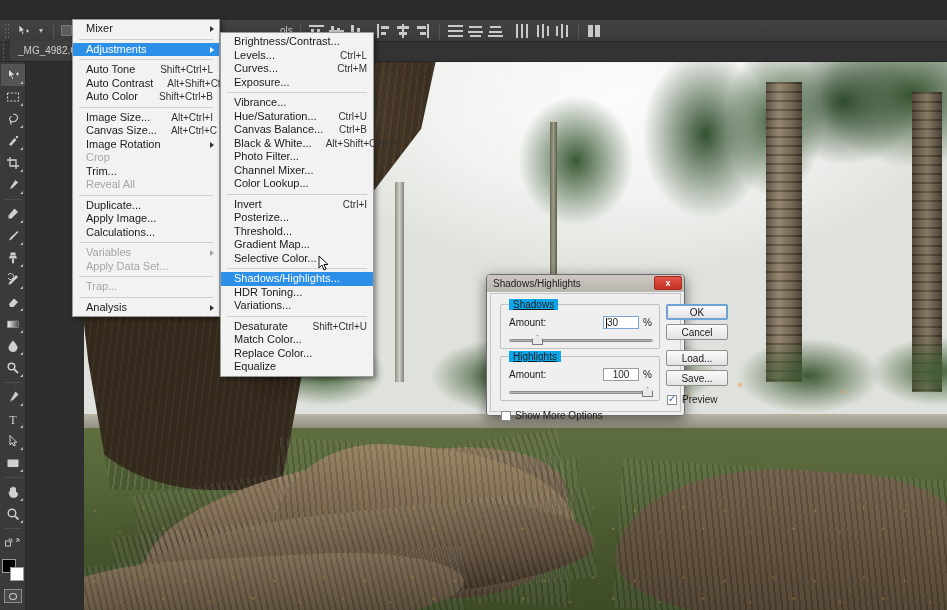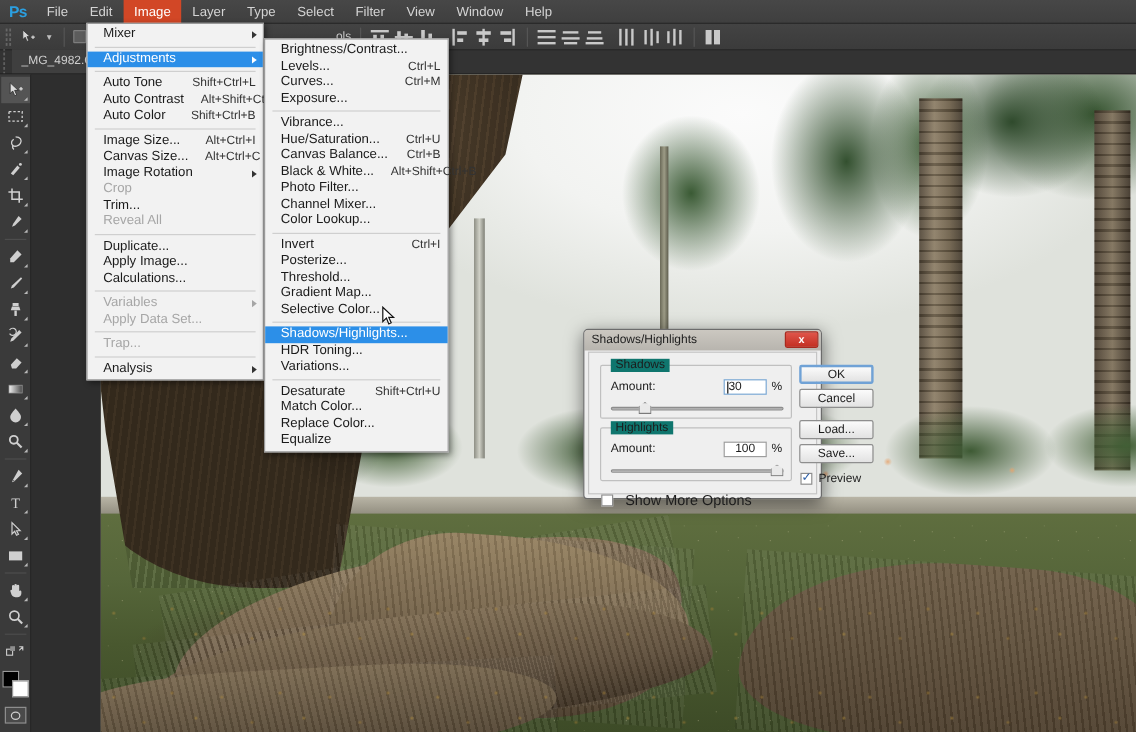--- a/index.html
+++ b/index.html
@@ -255,73 +255,60 @@
   .dlg-close {
     position:absolute; right:2px; top:1px; width:28px; height:14px; border-radius:2px;
     background: linear-gradient(#e0564b, #c32f22);
     border:1px solid #a8291e;
     color:#fff; font-size:9px; display:flex; align-items:center; justify-content:center;
     font-weight:bold;
   }
   .dlg-body { position:absolute; left:3px; right:3px; top:18px; bottom:3px;
     background:#efefef; border:1px solid #c5c5c5; }
   .group { position:absolute; border:1px solid #c0c0c0; border-radius:2px; }
-  .group > .gtitle { position:absolute; left:8px; top:-6px; background:#0f766e;
-    padding:0 4px; font-size:10px; color:#1c1c1c; }
+  .group > .gtitle { position:absolute; left:8px; top:-6px; background:#0ea5e9;
+    padding:0 4px; font-size:10px; color:#1c1c1c;text-decoration:underline; }
   #g-shadows { left:9px; top:10px; width:160px; height:45px; }
   #g-highlights { left:9px; top:62px; width:160px; height:45px; }
   .amt-row { position:absolute; left:8px; top:11px; display:flex; align-items:center; gap:4px; width:144px; }
   .amt-label { font-size:10px; }
   .num-input {
     width:36px; height:13px; background:#fff; border:1px solid #9d9d9d;
     font-size:10px; text-align:left; padding-left:3px; line-height:12px; margin-left:auto;
     position:relative;
   }
   .num-input.focused { border-color:#7aa7d2; }
   .caret { position:absolute; left:2px; top:1px; width:1px; height:10px; background:#111; }
   .pct { font-size:10px; width:10px; }
   .slider { position:absolute; left:8px; top:30px; width:144px; height:10px; }
   .slider .track { position:absolute; left:0; top:4px; width:100%; height:3px;
     background:linear-gradient(#9d9d9d,#c9c9c9); border:1px solid #8d8d8d; border-radius:2px; }
   .slider .thumb { position:absolute; top:0; width:11px; height:10px;
     background:#e9e9e9; border:1px solid #7a7a7a;
     clip-path: polygon(50% 0%, 100% 40%, 100% 100%, 0% 100%, 0% 40%); }
-  .showmore { position:absolute; left:10px; top:116px; display:flex; align-items:center; gap:10px; font-size:12px; }
+  .showmore { position:absolute; left:10px; top:116px; display:flex; align-items:center; gap:4px; font-size:10px; }
   .cb { width:10px; height:10px; background:#fff; border:1px solid #8d8d8d; position:relative; }
   .cb.checked::after { content:"✓"; position:absolute; left:0px; top:-3px; font-size:10px; color:#2b5ea8; }
   .btn {
     position:absolute; width:62px; height:16px; border:1px solid #8e8e8e; border-radius:2px;
     background: linear-gradient(#fbfbfb,#e2e2e2);
     font-size:10px; display:flex; align-items:center; justify-content:center; color:#1a1a1a;
   }
   .btn.primary { border:2px solid #70a2d6; }
   #b-ok { left:175px; top:10px; }
   #b-cancel { left:175px; top:30px; }
   #b-load { left:175px; top:56px; }
   #b-save { left:175px; top:76px; }
-  .preview-row { position:absolute; left:176px; top:100px; display:flex; align-items:flex-start; gap:5px; font-size:10px; }
+  .preview-row { position:absolute; left:176px; top:100px; display:flex; align-items:flex-end; gap:5px; font-size:10px; }
 </style>
 </head>
 <body>
 
 <div id="app">
 
-  <div class="menubar">
-    <div class="ps-logo">Ps</div>
-    <div class="menu-item">File</div>
-    <div class="menu-item">Edit</div>
-    <div class="menu-item active">Image</div>
-    <div class="menu-item">Layer</div>
-    <div class="menu-item">Type</div>
-    <div class="menu-item">Select</div>
-    <div class="menu-item">Filter</div>
-    <div class="menu-item">View</div>
-    <div class="menu-item">Window</div>
-    <div class="menu-item">Help</div>
-  </div>
 
   <div class="optionsbar">
     <div class="grip"></div>
     <div class="opt-tool">
       <svg width="13" height="13" viewBox="0 0 13 13">
           <path d="M2 1 L2 9 L4 7 L5.5 10.5 L7 10 L5.5 6.5 L8 6.5 Z" fill="#d6d6d6" stroke="#2a2a2a" stroke-width=".6"></path>
           <path d="M9 7 h3 M10.5 5.5 v3" stroke="#d6d6d6" stroke-width="1"></path>
         </svg>
     </div>
     <div class="opt-caret">▾</div>

